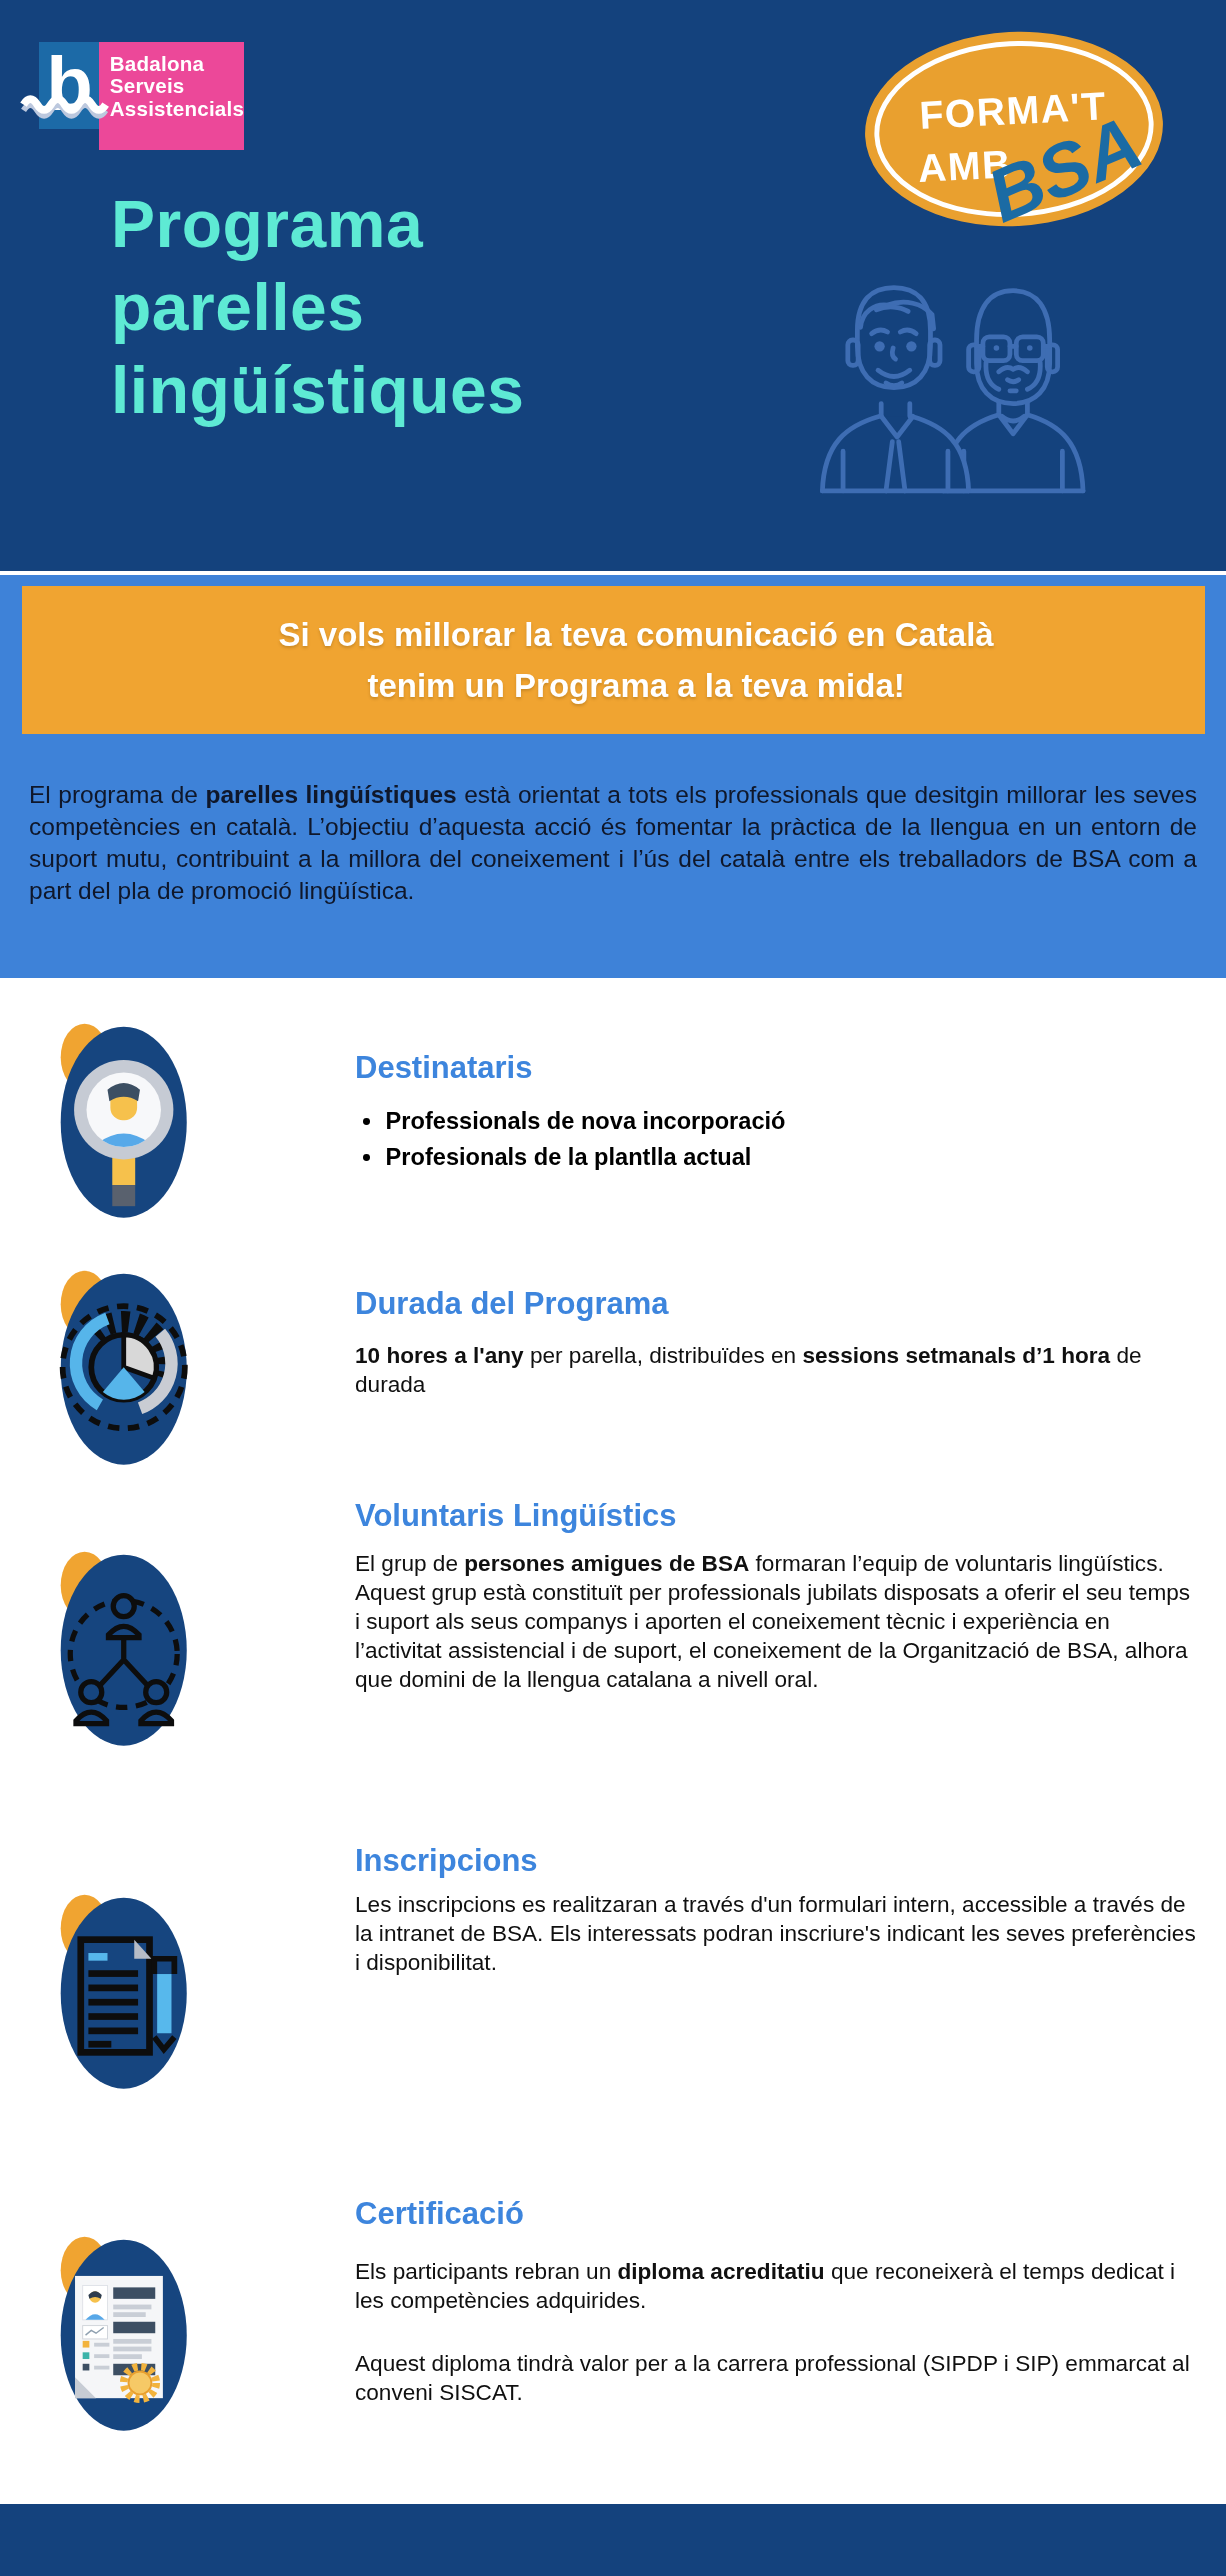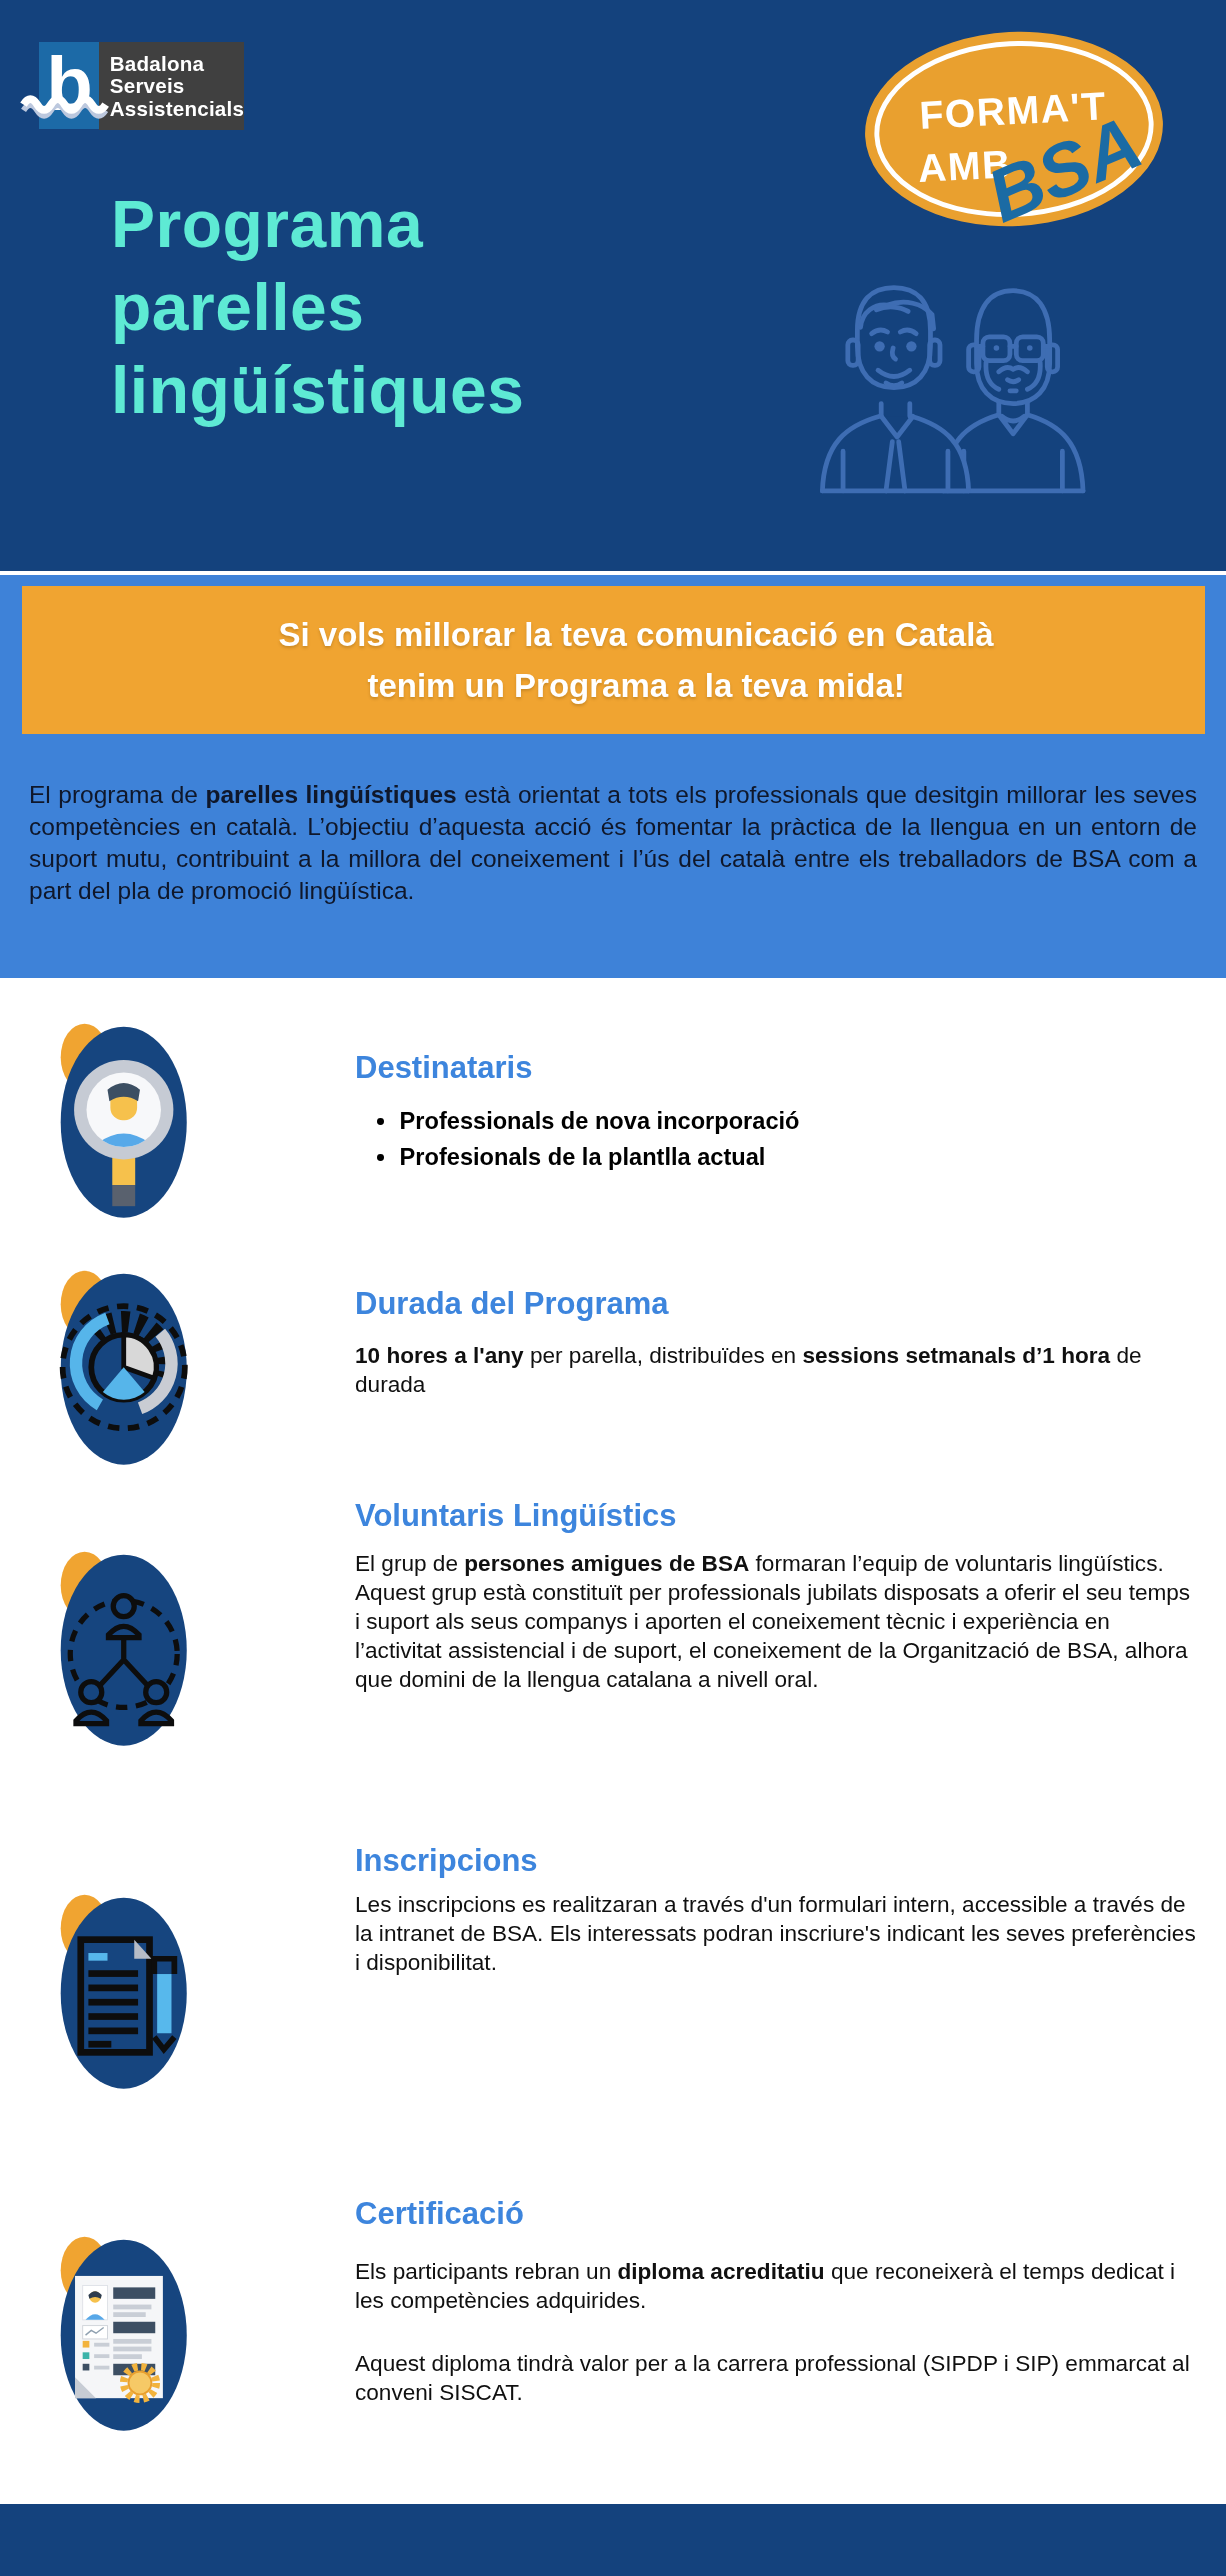--- a/index.html
+++ b/index.html
@@ -5,21 +5,21 @@
   html,body{margin:0;padding:0;background:#e8e8e8;}
   .poster{position:relative;width:1227px;height:2576px;background:#ffffff;
     font-family:"Liberation Sans",sans-serif;overflow:hidden;margin:0 auto;}
 
   
   .header{position:absolute;left:0;top:0;width:1227px;height:571px;background:#14427D;}
   .logo{position:absolute;left:39px;top:42px;display:flex;}
   .logo-blue{position:relative;width:60px;height:87px;background:#1C6AA7;}
   .logo-blue svg{overflow:visible;display:block;}
   .logo-letter{font:bold 78px "Liberation Sans",sans-serif;fill:#ffffff;}
-  .logo-orange{width:145px;height:88px;background:#404040;color:#fff;font-weight:bold;
+  .logo-orange{width:145px;height:108px;background:#ec4899;color:#fff;font-weight:bold;
     font-size:20.6px;line-height:22.6px;padding:10.8px 0 0 10.8px;box-sizing:border-box;letter-spacing:0.2px;}
   .title{position:absolute;left:111px;top:183px;color:#5eead4;font-weight:bold;
     font-size:66px;line-height:83px;letter-spacing:0.5px;}
   .badge{position:absolute;left:861px;top:27.5px;width:306px;height:202px;transform:rotate(-3deg);}
   .badge-t1,.badge-t2{font:bold 40px "Liberation Sans",sans-serif;fill:#ffffff;letter-spacing:1.5px;}
   .badge-bsa{font:bold italic 76px "Liberation Sans",sans-serif;fill:#1B6BA4;}
   .illus{position:absolute;left:773px;top:251px;width:334px;height:267px;}
 
   
   .intro-block{position:absolute;left:0;top:575px;width:1227px;height:403px;background:#3E82D8;}
@@ -28,21 +28,21 @@
   .banner-line{color:#fff;font-weight:bold;font-size:33px;line-height:51px;
     text-shadow:0 2px 2.9px rgba(90,60,0,.25);padding-left:46px;}
   .intro-text{position:absolute;left:29px;top:204px;width:1168px;color:#0f172a;
     font-size:24.5px;line-height:32px;text-align:justify;}
 
   
   .sec-heading{position:absolute;left:355px;color:#3D85DD;font-weight:bold;font-size:31px;}
   .sec-body{position:absolute;left:355px;width:846px;color:#101010;font-size:22.6px;line-height:29px;}
   .sec-body p{margin:0;}
   .b{font-weight:bold;}
-  .bullets{position:absolute;left:377px;width:815px;text-align:right;}
+  .bullets{position:absolute;left:363px;width:815px;text-align:right;}
   .bullet-row{display:flex;align-items:flex-start;font-weight:bold;color:#000;
     font-size:23.6px;line-height:36px;}
   .bullet-dot{width:6.9px;height:6.9px;border-radius:50%;background:#000;margin:14.7px 15.7px 0 0;flex:0 0 auto;}
   .sec-icon{position:absolute;left:11.8px;width:191px;height:auto;}
 
   .footer{position:absolute;left:0;top:2504px;width:1227px;height:72px;background:#14427D;}
 </style>
 </head>
 <body>
 

